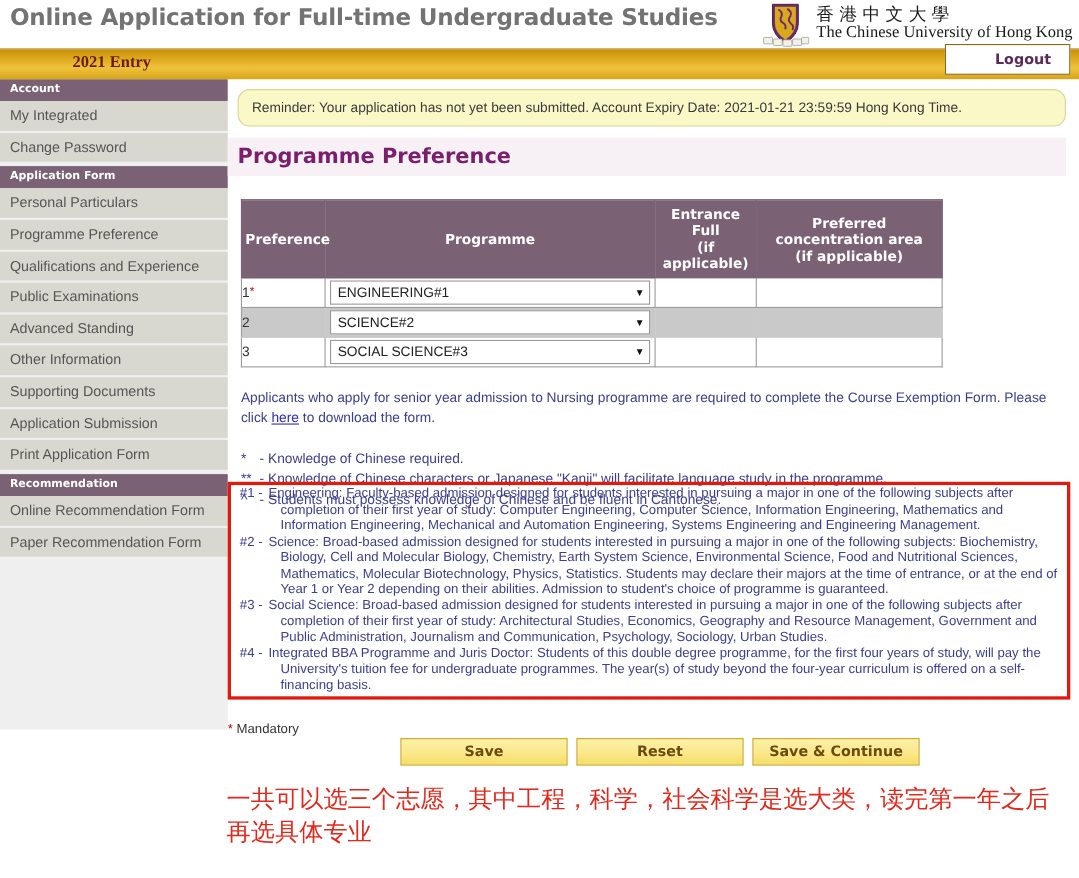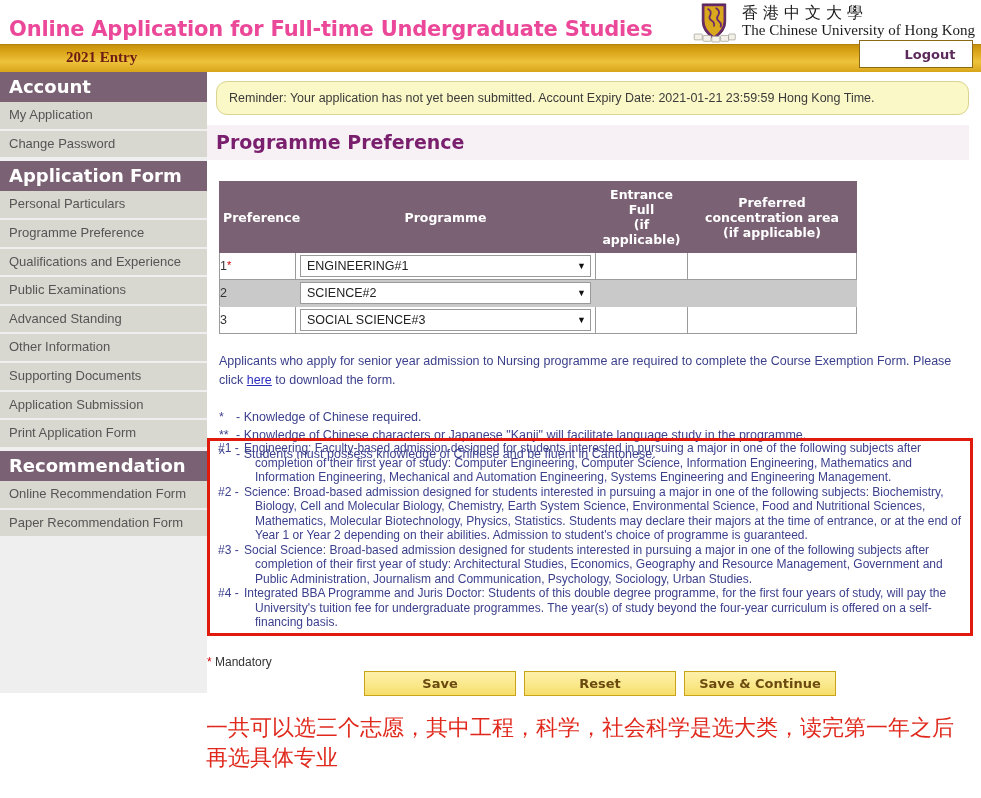--- a/index.html
+++ b/index.html
@@ -4,22 +4,22 @@
 <style>
   html,body{margin:0;padding:0;}
   body{
     width:981px;height:798px;background:#ffffff;
     font-family:"Liberation Sans","DejaVu Sans",sans-serif;
     font-size:13px;color:#333;overflow:hidden;position:relative;
   }
   
   .hdr{position:relative;height:44px;background:#ffffff;}
   .hdr-title{
-    position:absolute;left:9px;top:17px;
-    font-size:21px;font-weight:bold;color:#ec4899;letter-spacing:-0.2px;
+    position:absolute;left:9px;top:4px;
+    font-size:21px;font-weight:bold;color:#737373;letter-spacing:-0.2px;
     font-family:"DejaVu Sans","Liberation Sans",sans-serif;
   }
   .logo-wrap{position:absolute;right:6px;top:1px;display:flex;align-items:flex-start;}
   .crest{width:44px;height:44px;margin-right:6px;}
   .uni-names{padding-top:3px;}
   .uni-cn{font-size:16px;color:#1a1a1a;letter-spacing:5px;font-family:"DejaVu Sans",sans-serif;line-height:1.1;}
   .uni-en{font-size:15px;color:#1a1a1a;font-family:"Liberation Serif","DejaVu Serif",serif;line-height:1.15;}
   
   .goldbar{
     position:relative;height:27px;
@@ -35,21 +35,21 @@
     position:absolute;right:8px;top:-5px;width:84px;height:26px;
     background:#ffffff;border:1px solid #8a6a13;
     font-size:13px;font-weight:bold;color:#5b2a5b;
     font-family:"DejaVu Sans","Liberation Sans",sans-serif;
     display:flex;align-items:center;justify-content:center;cursor:pointer;padding-left:28px;
   }
   
   .page{display:flex;align-items:flex-start;}
   .sidebar{width:207px;flex:0 0 207px;background:#efefef;padding-bottom:0;}
   .sb-head{
-    background:#7a6274;color:#ffffff;font-weight:bold;font-size:18px;
+    background:#7a6274;color:#ffffff;font-weight:bold;font-size:10px;
     padding:4px 9px 5px 9px;font-family:"DejaVu Sans","Liberation Sans",sans-serif;
   }
   .sb-item{
     background:#d8d8d0;color:#555555;font-size:13px;
     padding:5px 9px 5px 9px;margin-bottom:2px;cursor:pointer;line-height:1.28;
   }
   .sb-gap{height:2px;}
   .sb-tail{height:155px;background:#efefef;}
   
   .main{flex:1;min-width:0;padding:0;}
@@ -149,21 +149,21 @@
 <div class="goldbar">
   <div class="entry">2021 Entry</div>
   <div class="logout-btn">Logout</div>
 </div>
 
 <div class="page">
 
   <div class="sidebar">
     <div>
       <div class="sb-head">Account</div>
-      <div class="sb-item">My Application</div>
+      <div class="sb-item">My Integrated</div>
       <div class="sb-item">Change Password</div>
     </div>
     <div class="sb-gap"></div>
     <div>
       <div class="sb-head">Application Form</div>
       <div class="sb-item">Personal Particulars</div>
       <div class="sb-item">Programme Preference</div>
       <div class="sb-item">Qualifications and Experience</div>
       <div class="sb-item">Public Examinations</div>
       <div class="sb-item">Advanced Standing</div>

